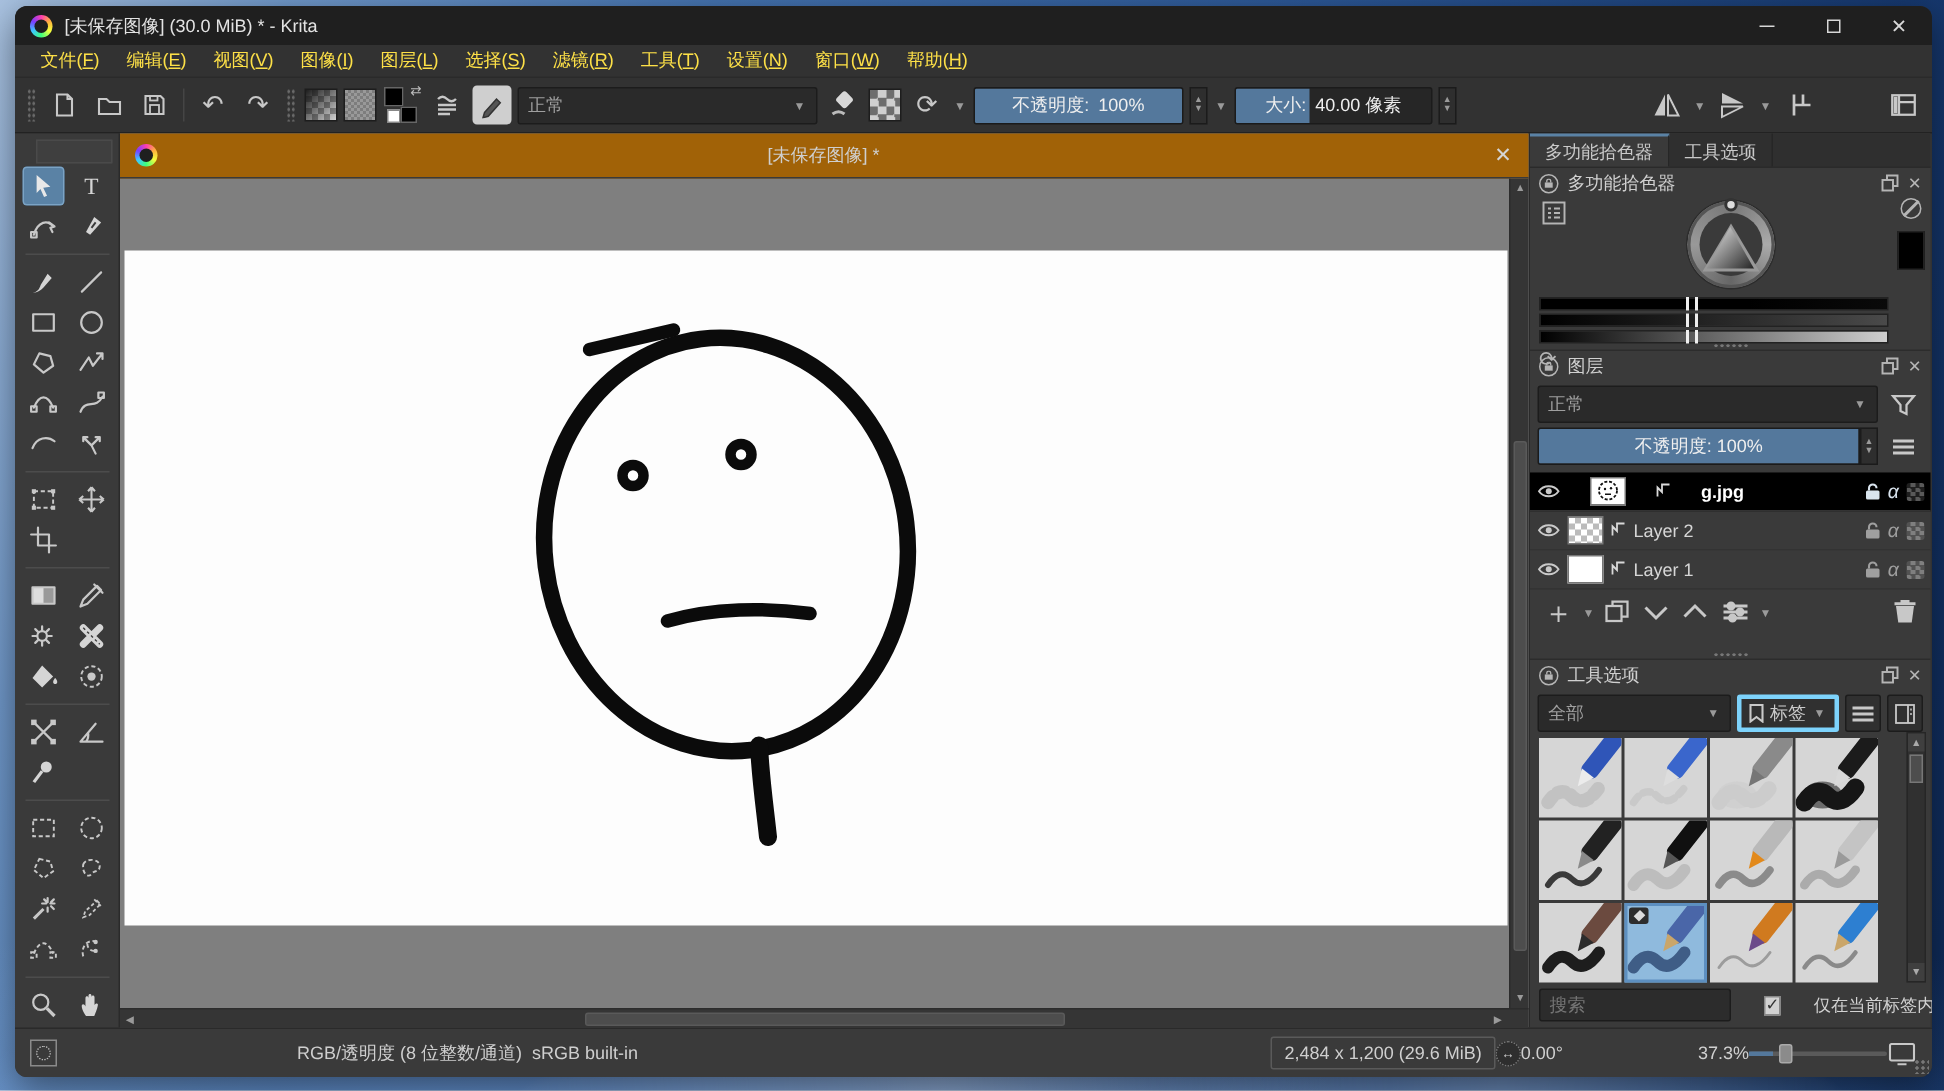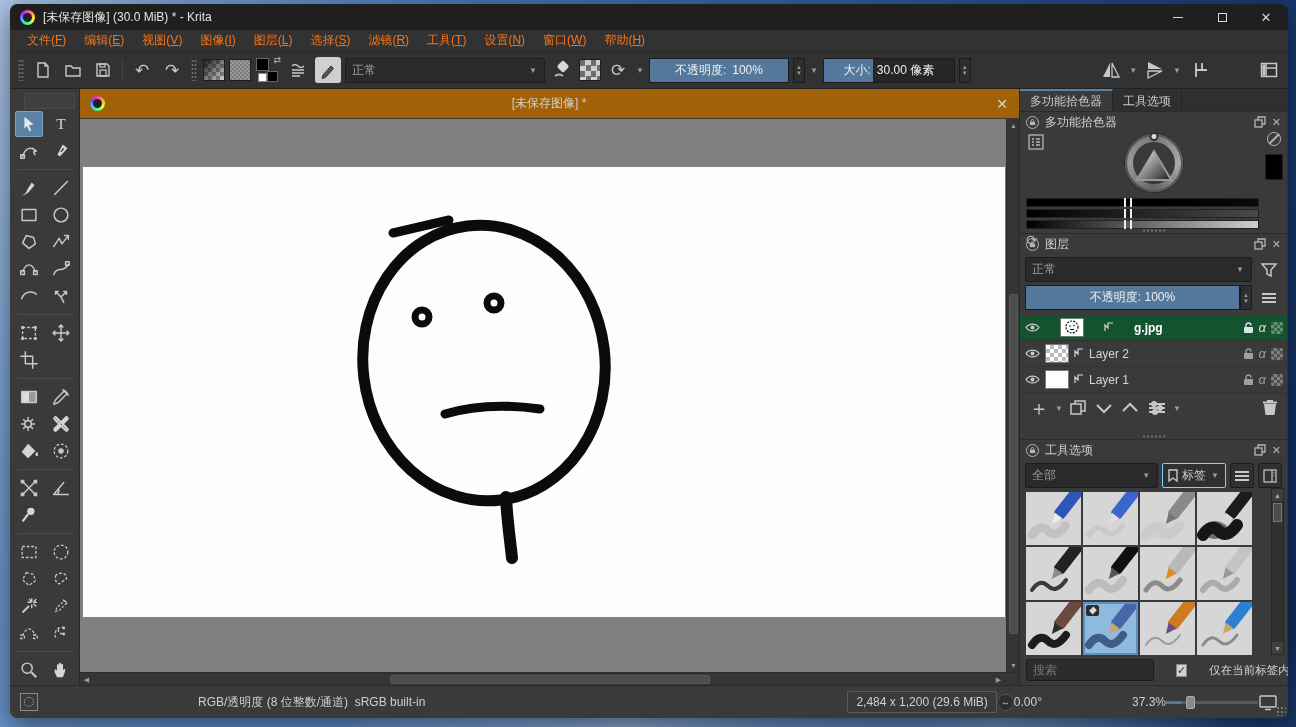--- a/index.html
+++ b/index.html
@@ -24,21 +24,21 @@
     background:conic-gradient(#ff3db0,#ffb13d,#f2ff3d,#3dff7a,#3dc8ff,#7a3dff,#ff3db0); position:relative; }
   .krita-logo::after { content:""; position:absolute; inset:3px; border-radius:50%; background:#1f1f1f; }
   .win-btns { margin-left:auto; display:flex; height:100%; }
   .win-btn { width:44px; height:100%; display:flex; align-items:center; justify-content:center; color:#d8d8d8; font-size:11px; }
   .max-glyph { width:9px; height:9px; border:1px solid #d8d8d8; }
   .min-glyph { width:10px; height:1px; background:#d8d8d8; }
   .x-glyph { font-size:13px; line-height:9px; }
 
   
   .menubar { height:22px; background:#323232; border-bottom:1px solid #2a2a2a; display:flex; align-items:center; padding-left:8px; flex:0 0 auto; }
-  .menu-item { color:#f97316; font-size:12px; padding:2px 9px; }
+  .menu-item { color:#fde047; font-size:12px; padding:2px 9px; }
   .menu-item u { text-decoration:underline; }
 
   
   .toolbar { height:37px; background:#323232; border-bottom:1px solid #222; display:flex; align-items:center; padding:0 6px; gap:4px; flex:0 0 auto; }
   .grip { width:6px; height:22px; margin:0 2px;
     background-image:radial-gradient(circle,#6a6a6a 1px,transparent 1.2px); background-size:3px 4px; }
   .tbtn { width:26px; height:26px; display:flex; align-items:center; justify-content:center; border-radius:3px; color:#c8c8c8; }
   .tbtn svg { display:block; }
   .tsep { width:1px; height:22px; background:#454545; margin:0 2px; }
   .caret { color:#9a9a9a; font-size:8px; padding:0 1px; }
@@ -130,40 +130,40 @@
   .lay-row { display:flex; align-items:center; gap:4px; padding:3px 5px 0 5px; }
   .lay-combo { flex:1; }
   .funnel-btn { width:26px; display:flex; justify-content:center; }
   .lay-opacity { flex:1; display:flex;text-align:right; }
   .lay-opacity .slider { flex:1; border-radius:2px 0 0 2px; }
   .menu-sq { width:26px; display:flex; justify-content:center; color:#c8c8c8; }
   .hamb { width:14px; height:10px; border-top:2px solid #c8c8c8; border-bottom:2px solid #c8c8c8; position:relative; }
   .hamb::after { content:""; position:absolute; left:0; right:0; top:2px; height:2px; background:#c8c8c8; }
   .layer-list { margin-top:5px; background:#333; }
   .layer-item { height:26px; display:flex; align-items:center; gap:5px; padding:0 4px; background:#3a3a3a; border-bottom:1px solid #333; color:#d6d6d6; font-size:12px; }
-  .layer-item.selected { background:#14532d; color:#fff;gap:20px; }
+  .layer-item.selected { background:#000000; color:#fff;gap:20px; }
   .eye { width:16px; display:flex; justify-content:center; }
   .thumb { width:24px; height:19px; border:1px solid #777; background:#fff; position:relative; flex:0 0 auto; }
   .thumb.checker { background:repeating-conic-gradient(#bbb 0 25%, #fff 0 50%) 0 0/8px 8px; }
   .ltype { color:#e8e8e8; }
   .layer-name { flex:1; }
   .layer-name.bold { font-weight:bold; }
   .lay-badges { display:flex; gap:5px; align-items:center; color:#9f9f9f; }
   .selected .lay-badges { color:#d9e4ee; }
   .alpha-glyph { font-size:13px; font-style:italic; }
   .checker-badge { width:12px; height:12px; background:repeating-conic-gradient(rgba(255,255,255,.35) 0 25%, rgba(255,255,255,.12) 0 50%) 0 0/6px 6px; border-radius:2px; }
   .layer-btns { display:flex; align-items:center; gap:2px; padding:4px 6px 2px 6px; color:#c8c8c8; }
   .lbtn { height:22px; display:flex; align-items:center; justify-content:center; padding:0 3px; }
   .lbtn svg { display:block; }
   .layer-btns .push { flex:1; }
 
   
   .br-controls { display:flex; gap:4px; padding:3px 5px 0 5px; align-items:center; }
   .br-filter { flex:1; }
-  .tag-btn { height:25px; background:#303030; border:1px solid #7dd3fc; border-radius:2px; display:flex; align-items:center; gap:4px; padding:0 5px; color:#c9c9c9; font-size:12px; }
+  .tag-btn { height:25px; background:#303030; border:3px solid #7dd3fc; border-radius:2px; display:flex; align-items:center; gap:4px; padding:0 5px; color:#c9c9c9; font-size:12px; }
   .sq-btn { width:24px; height:25px; background:#303030; border:1px solid #1c1c1c; border-radius:2px; display:flex; align-items:center; justify-content:center; color:#c9c9c9; }
   .preset-grid { display:grid; grid-template-columns:repeat(4,55px); grid-auto-rows:53px; gap:2px; padding:4px 0 0 6px; }
   .preset { background:#d6d6d6; position:relative; }
   .preset.selected { background:#8fbadd; outline:2px solid #5d8fc0; outline-offset:-2px; }
   .preset svg { display:block; }
   .preset .badge { position:absolute; left:3px; top:3px; width:13px; height:11px; background:#2d2d2d; border-radius:2px; display:flex; align-items:center; justify-content:center; }
   .preset .badge::after { content:""; width:6px; height:5px; background:#dcdcdc; transform:rotate(-45deg); }
   .br-scroll { position:absolute; right:3px; top:48px; bottom:30px; width:13px; background:#303030; border:1px solid #262626; }
   .br-scroll .arrow { position:absolute; left:0; width:11px; height:12px; color:#aaa; font-size:7px; display:flex; align-items:center; justify-content:center; background:#3f3f3f; }
   .br-scroll .thumb { position:absolute; left:1px; width:9px; top:14px; bottom:14px; background:#4d4d4d; }
@@ -288,21 +288,21 @@
         <span>100%</span>
     </div>
     <div class="spinner">
         <span>▲</span>
         <span>▼</span>
       </div>
     <span class="caret">▼</span>
     <div class="slider" style="width:132px;">
       <div class="fill" id="size-fill" style="width: 38%;"></div>
       <span>大小:</span>
-        <span>30.00 像素</span>
+        <span>40.00 像素</span>
     </div>
     <div class="spinner">
         <span>▲</span>
         <span>▼</span>
       </div>
     <div class="toolbar-right">
       <div class="tbtn">
         <svg width="20" height="20" viewBox="0 0 20 20">
             <polygon points="9,3 9,17 2,17" fill="#c8c8c8"></polygon>
             <polygon points="11,3 11,17 18,17" fill="none" stroke="#c8c8c8" stroke-width="1.3"></polygon>

